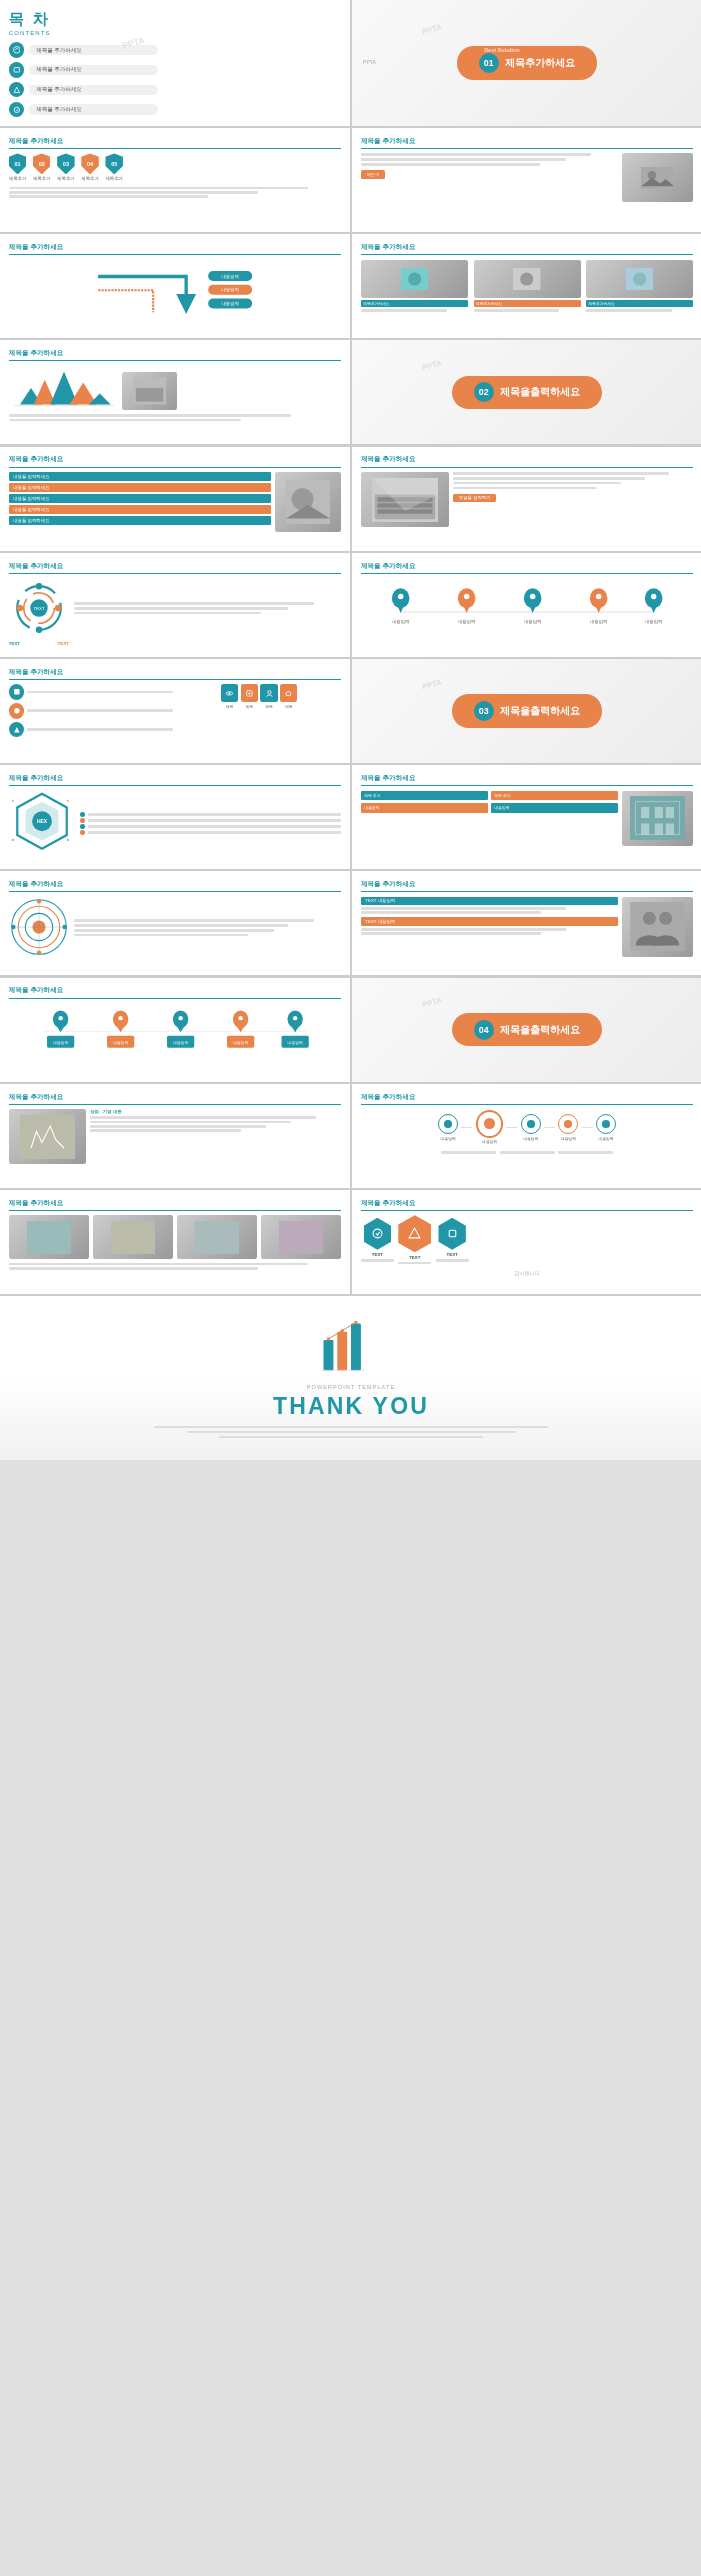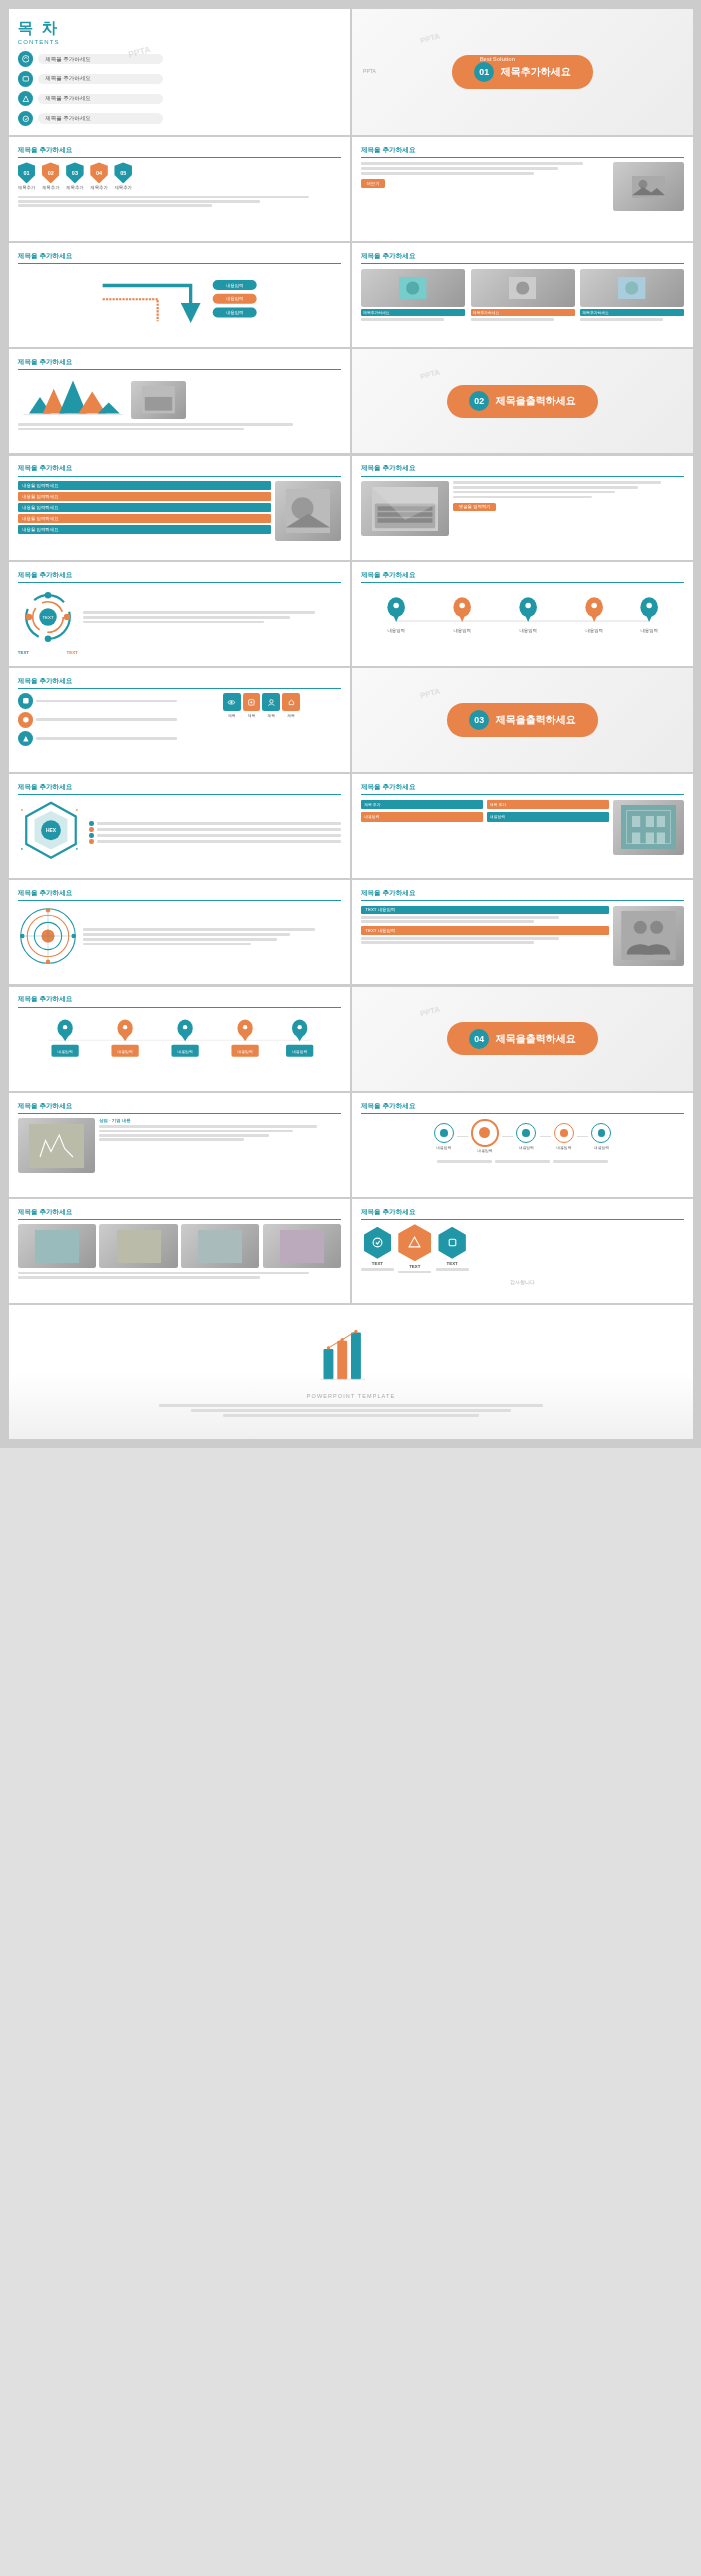--- a/index.html
+++ b/index.html
@@ -2,21 +2,21 @@
 <html style="font-size:8.8px"><head>
   <meta charset="utf-8">
   <style>
     * { box-sizing: border-box; margin: 0; padding: 0; }
     body { background: #e0e0e0; font-family: 'Arial', sans-serif; width: 702px; }
     
     .page-grid {
       display: grid;
       grid-template-columns: 1fr 1fr;
       gap: 2.2px;
-      padding: 9px;
+      padding: 0;
       background: #ccc;
     }
     
     .slide {
       background: #fff;
       position: relative;
       overflow: hidden;
       min-height: 104px;
       padding: 8.8px;
     }
@@ -862,20 +862,21 @@
         <rect x="60" y="10" width="18" height="85" fill="#2196A6" rx="2"></rect>
 
         <path d="M19 38 L44 23 L69 8" stroke="#E8834A" stroke-width="2" fill="none"></path>
         <circle cx="19" cy="38" r="3" fill="#E8834A"></circle>
         <circle cx="44" cy="23" r="3" fill="#E8834A"></circle>
         <circle cx="69" cy="8" r="3" fill="#E8834A"></circle>
         <line x1="5" y1="95" x2="85" y2="95" stroke="#ccc" stroke-width="1"></line>
       </svg>
     </div>
     <div style="font-size:5.5px;color:#aaa;letter-spacing:1.1px;margin-bottom:3.3px;">POWERPOINT TEMPLATE</div>
+    <div style="font-size:23px;font-weight:900;color:#2196A6;letter-spacing:2.2px;">THANK YOU</div>
     <div style="margin-top:5.5px;">
       <div class="text-line" style="width:60%;margin:0 auto 2.2px;"></div>
       <div class="text-line" style="width:50%;margin:0 auto 2.2px;"></div>
       <div class="text-line" style="width:40%;margin:0 auto;"></div>
     </div>
   </div>
 
 </div>
 
 

